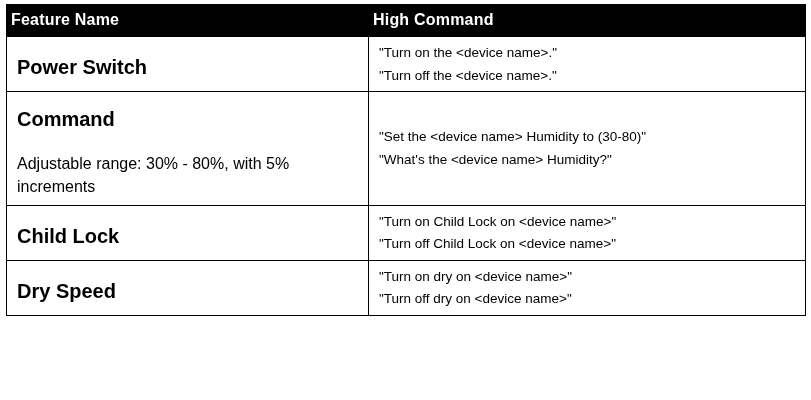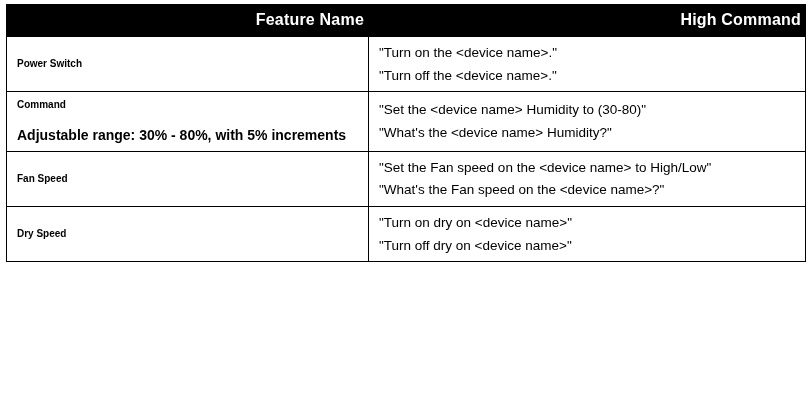--- a/index.html
+++ b/index.html
@@ -24,47 +24,48 @@
     table-layout: fixed;
   }
   table.feature-table col.col-feature { width: 362px; }
   table.feature-table col.col-command { width: 437px; }
 
   thead th {
     background: #000000;
     color: #ffffff;
     font-size: 16px;
     font-weight: bold;
-    text-align: right;
+    text-align: left;
     padding: 6px 4px 7px 4px;
     border: 1px solid #000000;
     letter-spacing: 0.2px;
   }
   tbody td {
     border: 1px solid #000000;
     vertical-align: middle;
     font-size: 13.5px;
     line-height: 1.45;
   }
   td.feature-cell {
     padding: 6px 10px 6px 10px;
     font-weight: bold;
   }
   td.command-cell {
     padding: 6px 10px 6px 10px;
     font-weight: normal;
   }
   .feature-title {
     font-weight: bold;
-    font-size: 10px;
+    font-size: 20px;
+    margin-top: 7px;
   }
   .feature-sub {
-    font-weight: bold;
-    font-size: 14px;
-    margin-top: 12px;
+    font-weight: normal;
+    font-size: 16px;
+    margin-top: 18px;
   }
   .cmd-line {
     white-space: normal;
   }
   .cmd-line + .cmd-line {
     margin-top: 3px;
   }
 </style>
 </head>
 <body>
@@ -97,31 +98,31 @@
         <td class="feature-cell">
           <div class="feature-title">Command</div>
           <div class="feature-sub">Adjustable range: 30% - 80%, with 5% increments</div>
         </td>
         <td class="command-cell">
           <div class="cmd-line">"Set the &lt;device name&gt; Humidity to (30-80)"</div>
           <div class="cmd-line">"What's the &lt;device name&gt; Humidity?"</div>
         </td>
       </tr>
 
+      <tr>
+        <td class="feature-cell">
+          <div class="feature-title">Child Lock</div>
+        </td>
+        <td class="command-cell">
+          <div class="cmd-line">"Turn on Child Lock on &lt;device name&gt;"</div>
+          <div class="cmd-line">"Turn off Child Lock on &lt;device name&gt;"</div>
+        </td>
+      </tr>
 
 
-      <tr>
-        <td class="feature-cell">
-          <div class="feature-title">Fan Speed</div>
-        </td>
-        <td class="command-cell">
-          <div class="cmd-line">"Set the Fan speed on the &lt;device name&gt; to High/Low"</div>
-          <div class="cmd-line">"What's the Fan speed on the &lt;device name&gt;?"</div>
-        </td>
-      </tr>
 
       <tr>
         <td class="feature-cell">
           <div class="feature-title">Dry Speed</div>
         </td>
         <td class="command-cell">
           <div class="cmd-line">"Turn on dry on &lt;device name&gt;"</div>
           <div class="cmd-line">"Turn off dry on &lt;device name&gt;"</div>
         </td>
       </tr>

